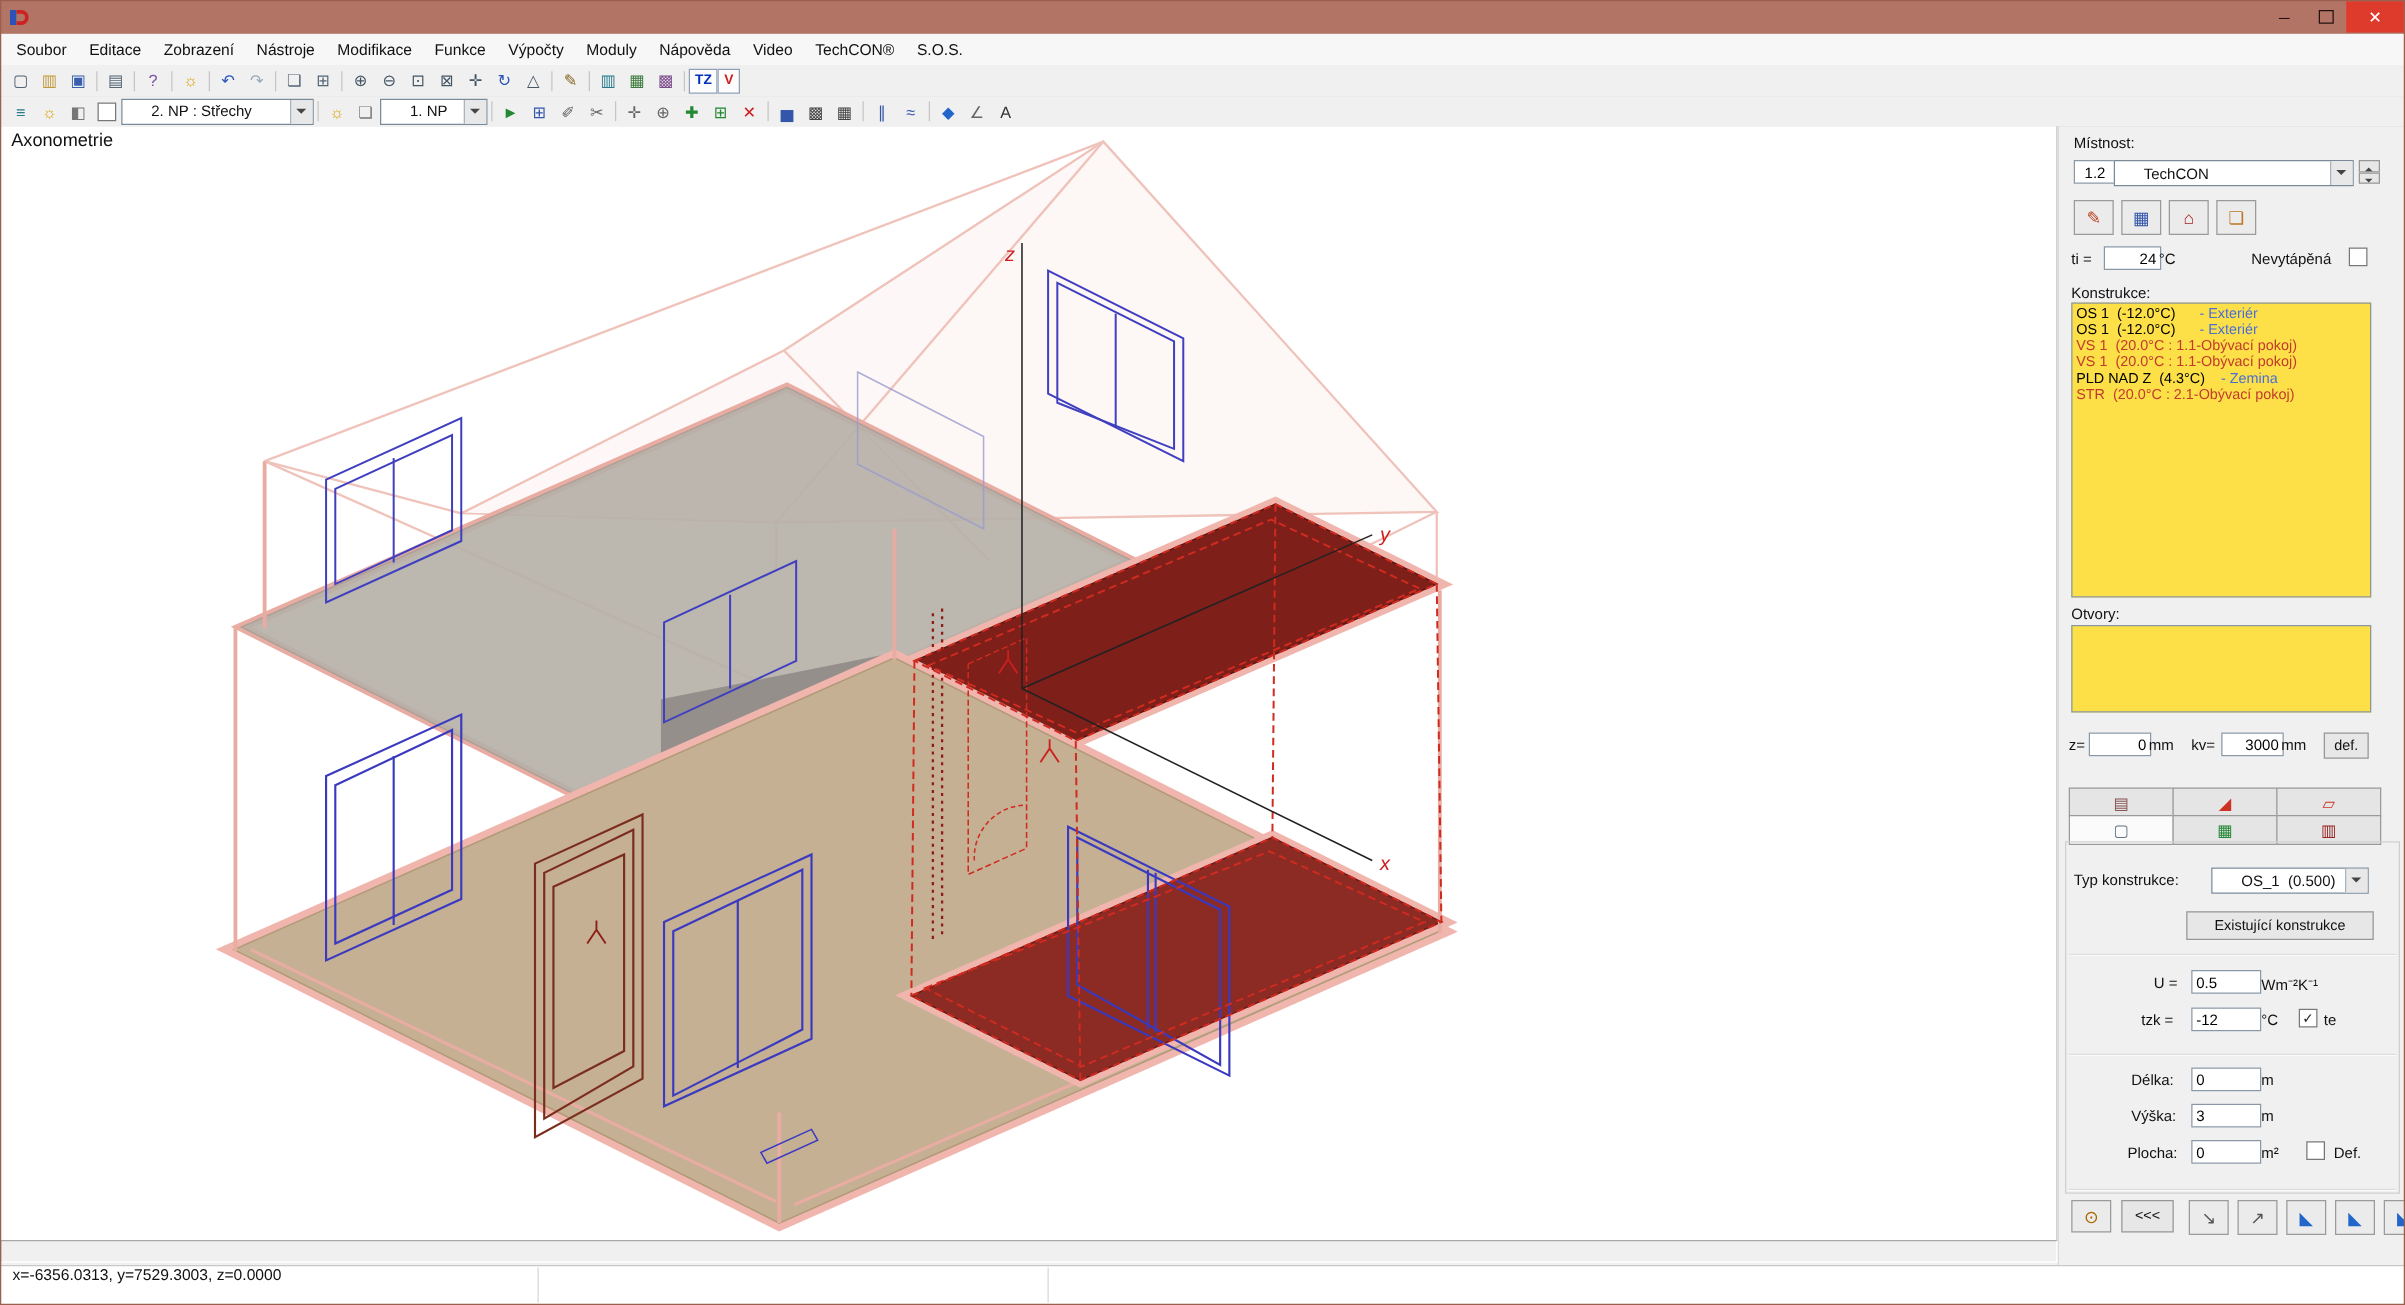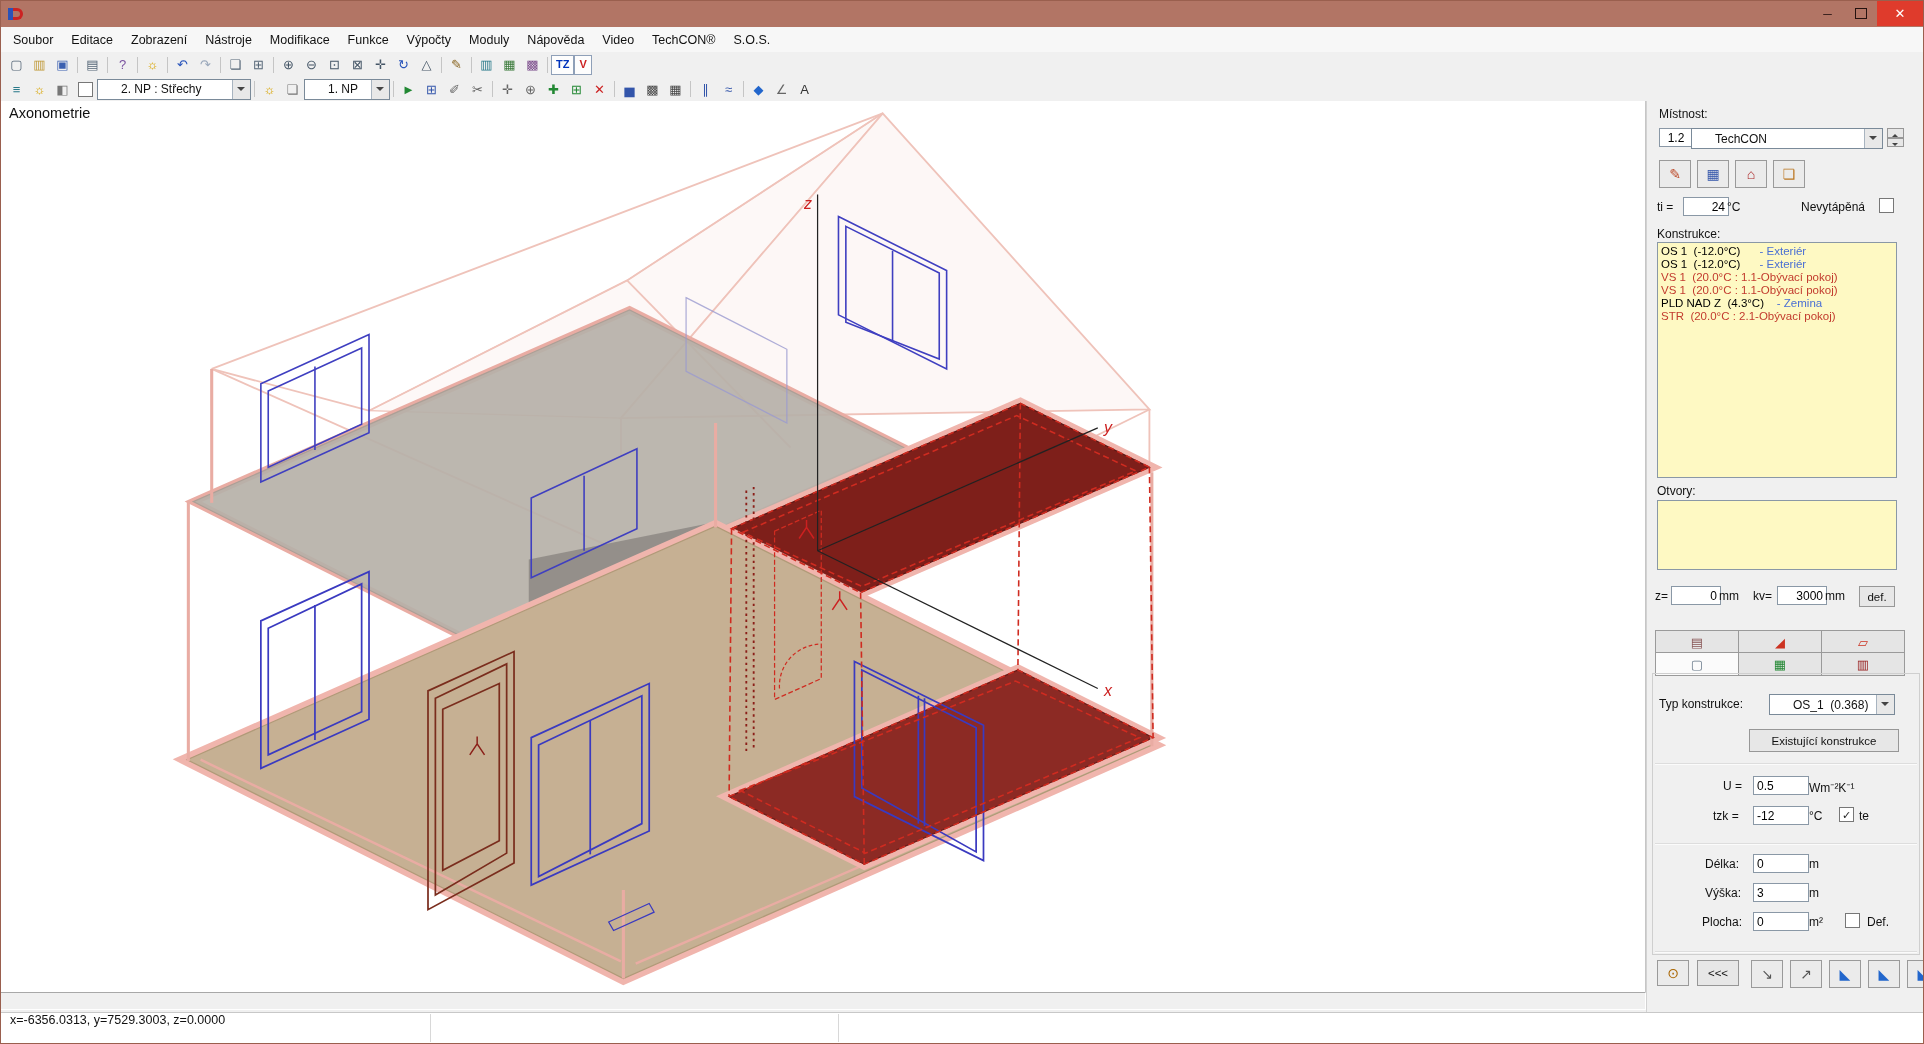--- a/index.html
+++ b/index.html
@@ -53,21 +53,21 @@
   #panel{position:absolute;top:101px;left:1646px;width:278px;height:911px;background:#f0f0f0;
     border-left:1px solid #d2d2d2;font-size:12px;}
   .lbl{font-size:12px;color:#111;white-space:pre;}
   .input{position:absolute;height:17px;border:1px solid #8a98a6;background:#fff;font-size:12px;
     font-family:"Liberation Sans", sans-serif;padding:0 3px;}
   .btn{position:absolute;background:#e7e7e7;border:1px solid #979797;font-size:11.5px;
     display:flex;align-items:center;justify-content:center;}
   .icon-btn{width:30px;height:26px;background:#ebebeb;border:1px solid #9a9a9a;
     display:flex;align-items:center;justify-content:center;}
   .ib-glyph{font-size:14px;line-height:1;}
-  .listbox{position:absolute;background:#fef9c3;border:1px solid #8a98a6;overflow:hidden;}
+  .listbox{position:absolute;background:#fde047;border:1px solid #8a98a6;overflow:hidden;}
   .k-row{font-size:11.5px;line-height:13px;padding:0 0 0 3px;white-space:pre;}
   .spinner{width:17px;height:19px;display:flex;flex-direction:column;}
   .spin-btn{flex:1;background:#e7e7e7;border:1px solid #979797;position:relative;}
   .tri-up,.tri-down{position:absolute;left:4px;border:3.5px solid transparent;}
   .tri-up{top:2px;border-bottom-color:#444;}
   .tri-down{top:4px;border-top-color:#444;}
   .tab{width:82px;height:22px;background:#e5e5e5;border:1px solid #9a9a9a;margin-right:-1px;
     display:flex;align-items:center;justify-content:center;}
   .tab.active{background:#fbfbfb;}
   .tab-glyph{font-size:13px;line-height:1;}
@@ -589,21 +589,21 @@
   </div>
 
   <div class="tab">
     <span class="tab-glyph" style="color: rgb(153, 34, 34);">▥</span>
   </div>
 </div>
   <div class="tabpage"></div>
 
   <div class="abs lbl" style="top:596px;left:12px">Typ konstrukce:</div>
   <div class="combo abs" style="top:593px;left:122px;width:124px">
-    <span class="combo-text">OS_1  (0.368)</span>
+    <span class="combo-text">OS_1  (0.500)</span>
     <span class="combo-arrow"></span>
   </div>
   <div class="btn" style="top:628px;left:102px;width:148px;height:21px">Existující konstrukce</div>
 
   <div class="hline" style="top:662px"></div>
   <div class="abs lbl" style="top:678px;left:76px">U =</div>
   <input class="input" style="top: 675px; left: 106px; width: 48px;" value="0.5">
   <div class="abs lbl" style="top:678px;left:162px">Wm⁻²K⁻¹</div>
   <div class="abs lbl" style="top:708px;left:66px">tzk =</div>
   <input class="input" style="top: 705px; left: 106px; width: 48px;" value="-12">

